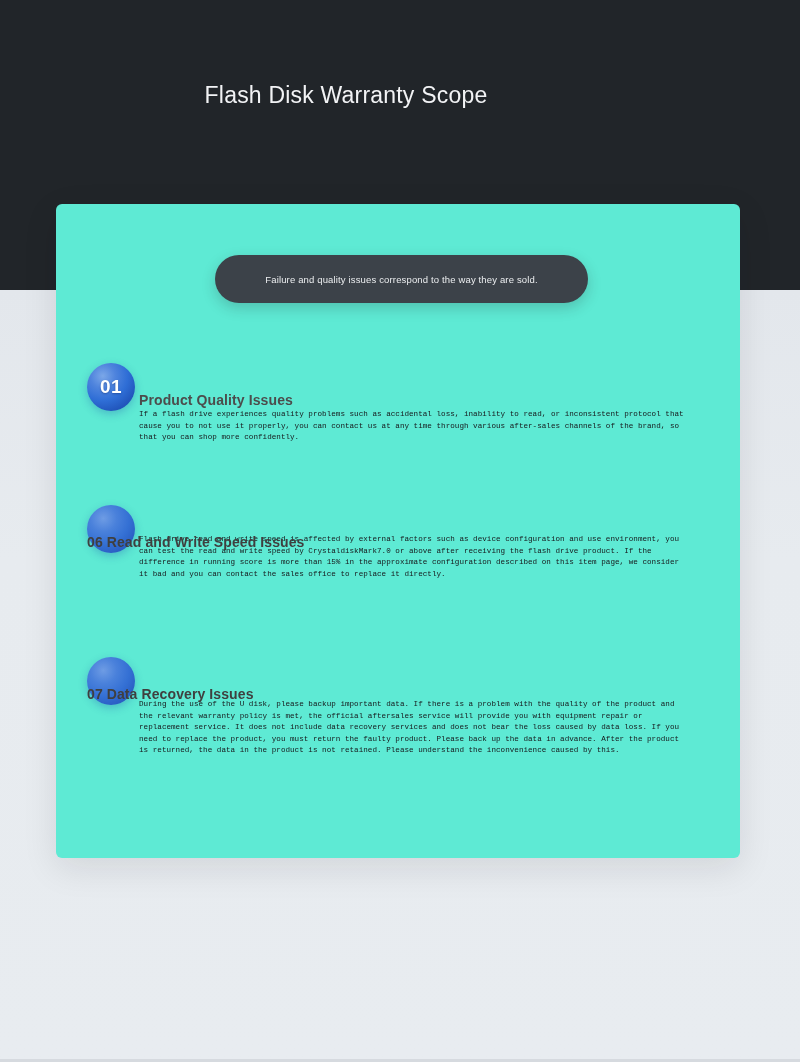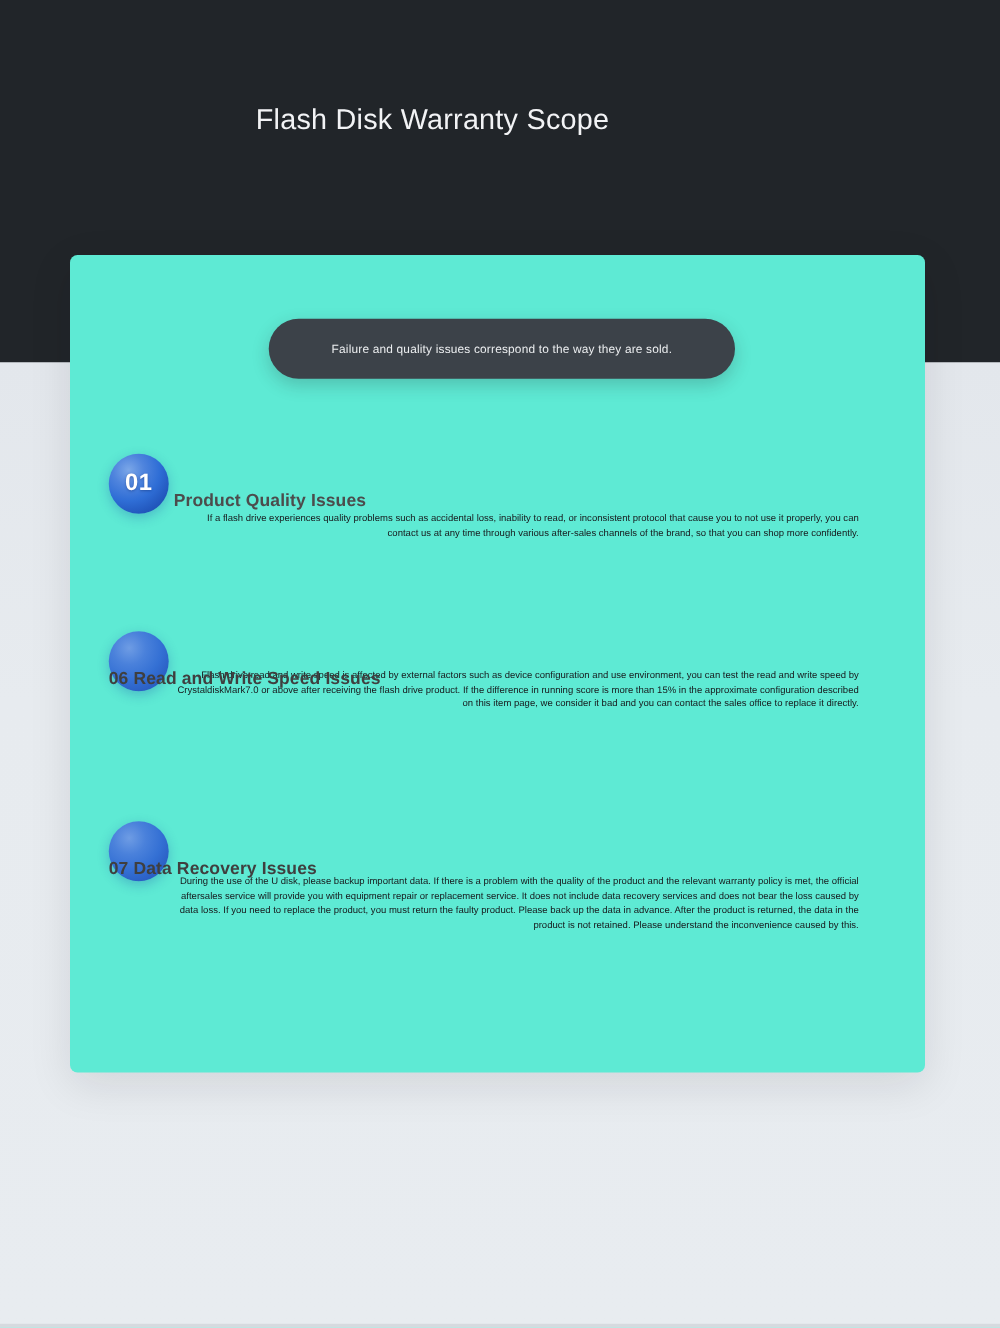--- a/index.html
+++ b/index.html
@@ -158,21 +158,22 @@
 
   
   .sec-body {
     position: absolute;
     left: 83px;
     width: 548px;
     color: #16181b;
     font-size: 7.6px;
     line-height: 11.6px;
     letter-spacing: 0.02px;
-    text-align: right;
+    text-align: left;
+    font-family: Liberation Mono, monospace;
   }
   .sec-1 .sec-body { top: 50px; }
   .sec-2 .sec-body { top: 33px; }
   .sec-3 .sec-body { top: 46px; }
 </style>
 </head>
 <body>
 
 <div id="backdrop">
   <div class="band-dark"></div>

